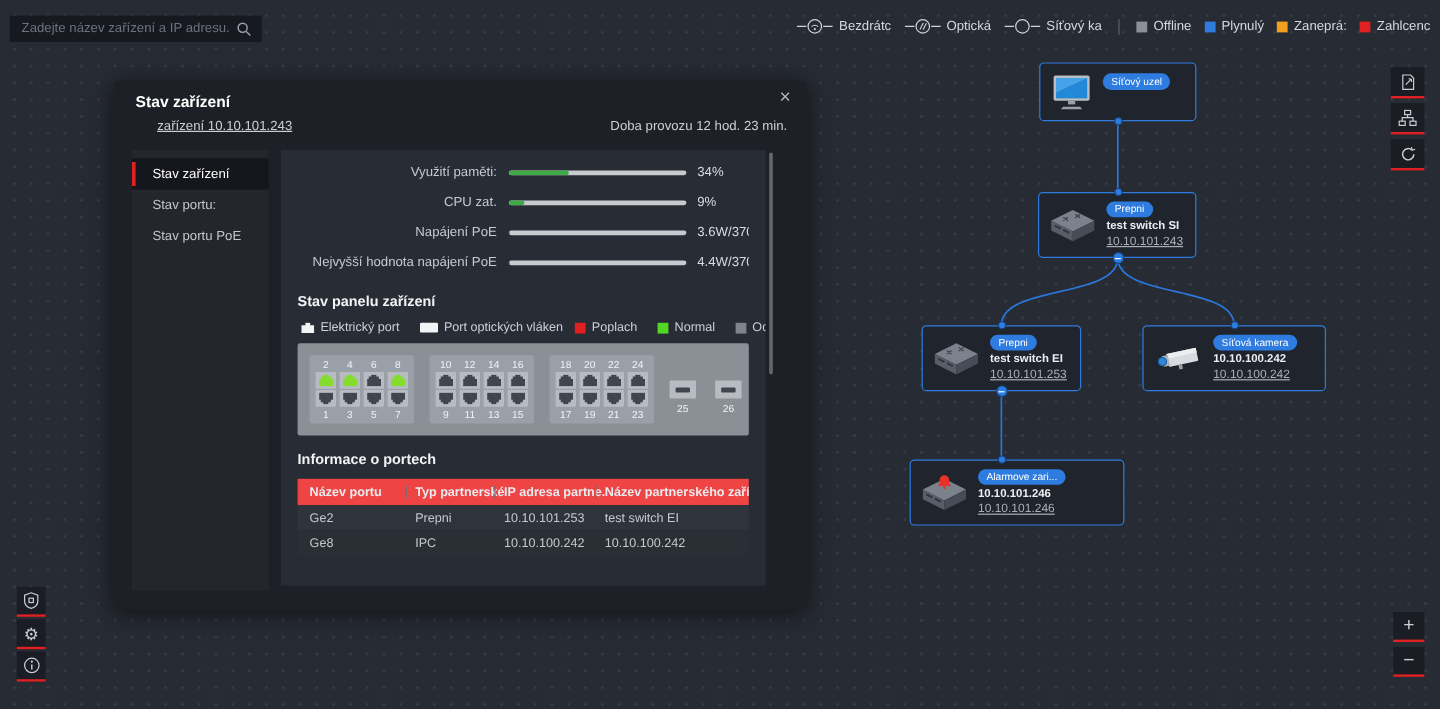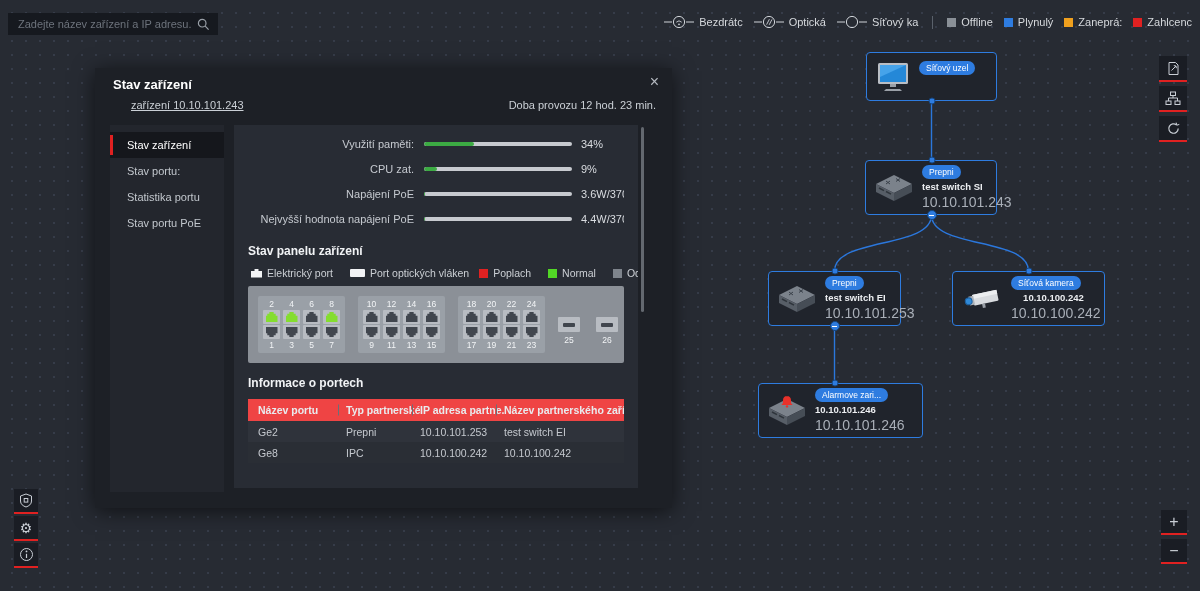--- a/index.html
+++ b/index.html
@@ -36,27 +36,27 @@
   
   .edges{position:absolute;left:0;top:0;pointer-events:none;}
   .edges path{stroke:#2b77dc;stroke-width:1.4;fill:none;}
   .tnode{position:absolute;background:#20242c;border:1px solid #2e7ce0;border-radius:4px;
          display:flex;align-items:center;gap:8px;padding:5px 8px;box-sizing:border-box;cursor:pointer;}
   .tnode .nicon{flex:none;}
   .tnode .txt{display:flex;flex-direction:column;gap:2px;min-width:0;}
   .badge{align-self:flex-start;background:#2e7ce0;color:#fff;font-size:8.5px;line-height:1;
          padding:2.5px 7px;border-radius:8px;white-space:nowrap;}
   .tname{font-size:9.5px;font-weight:bold;color:#eceef1;white-space:nowrap;}
-  .tip{font-size:14px;color:#a9afb8;white-space:nowrap;}
+  .tip{font-size:10px;color:#a9afb8;white-space:nowrap;text-decoration:underline;}
   .node-a{left:866px;top:52px;width:131px;height:49px;}
   .node-a .txt{align-self:flex-start;padding-top:3px;}
   .node-b{left:865px;top:160px;width:132px;height:55px;}
   .node-c{left:768px;top:271px;width:133px;height:55px;}
-  .node-d{left:952px;top:271px;width:153px;height:55px;text-align:center;}
-  .node-e{left:758px;top:383px;width:165px;height:55px;}
+  .node-d{left:952px;top:271px;width:153px;height:55px;}
+  .node-e{left:758px;top:383px;width:179px;height:55px;}
   .dot{position:absolute;width:7px;height:7px;border-radius:50%;background:#2e7ce0;
        border:1px solid #15457e;box-sizing:border-box;transform:translate(-50%,-50%);z-index:5;}
   .dot.minus{width:10px;height:10px;cursor:pointer;}
   .dot.minus::after{content:"";position:absolute;left:1.5px;right:1.5px;top:50%;height:1px;margin-top:-0.5px;background:#fff;}
 
   
   .modal{position:absolute;left:95px;top:68px;width:577px;height:440px;background:#1d2026;
          box-shadow:0 3px 20px rgba(0,0,0,.6);z-index:10;}
   .modal-title{position:absolute;left:18px;top:9px;font-size:13px;font-weight:bold;color:#fff;}
   .modal-close{position:absolute;right:13px;top:6px;font-size:16px;color:#b6bbc2;cursor:pointer;line-height:1;}
@@ -319,21 +319,20 @@
 
   <div class="modal">
     <div class="modal-title">Stav zařízení</div>
     <div class="modal-close">×</div>
     <div class="modal-sub-left">zařízení 10.10.101.243</div>
     <div class="modal-sub-right">Doba provozu 12 hod. 23 min.</div>
 
     <div class="m-sidebar">
       <div class="side-item active">Stav zařízení</div>
       <div class="side-item">Stav portu:</div>
-      <div class="side-item">Statistika portu</div>
       <div class="side-item">Stav portu PoE</div>
     </div>
 
     <div class="m-content">
 
       <div class="usage-row">
         <div class="u-label">Využití paměti:</div>
         <div class="u-bar">
             <div class="u-fill" style="width: 34%;"></div>
           </div>

